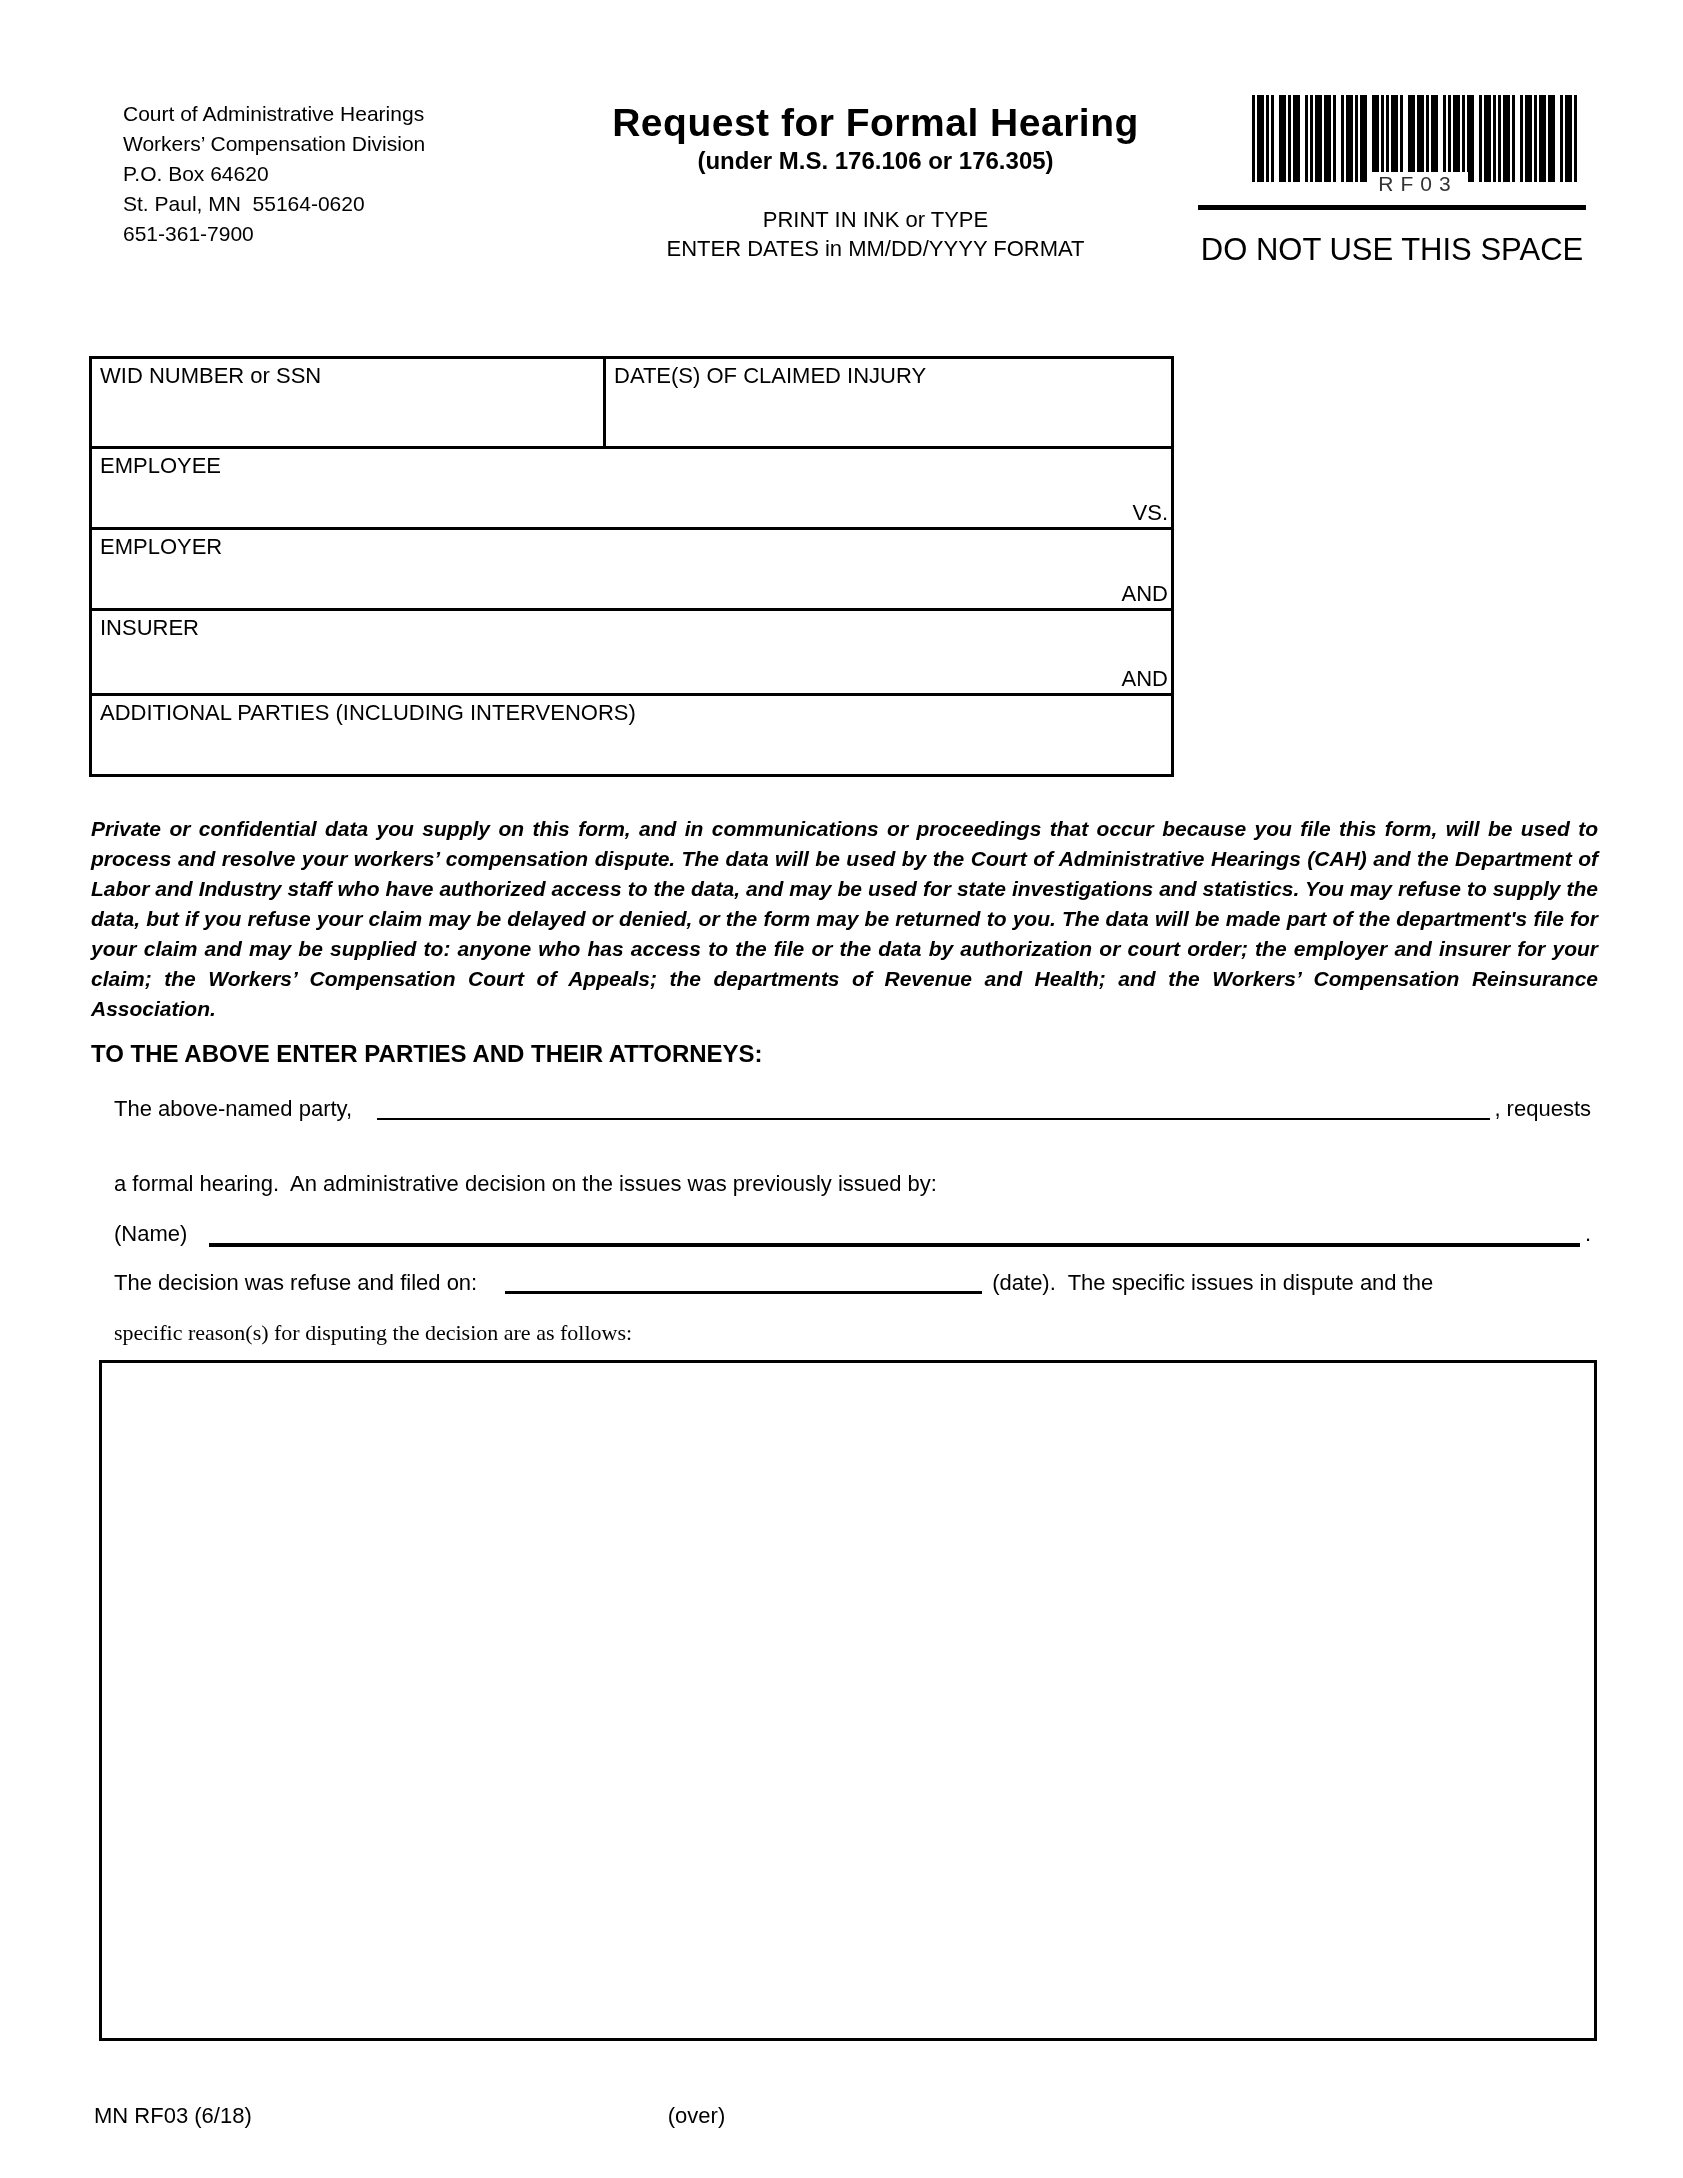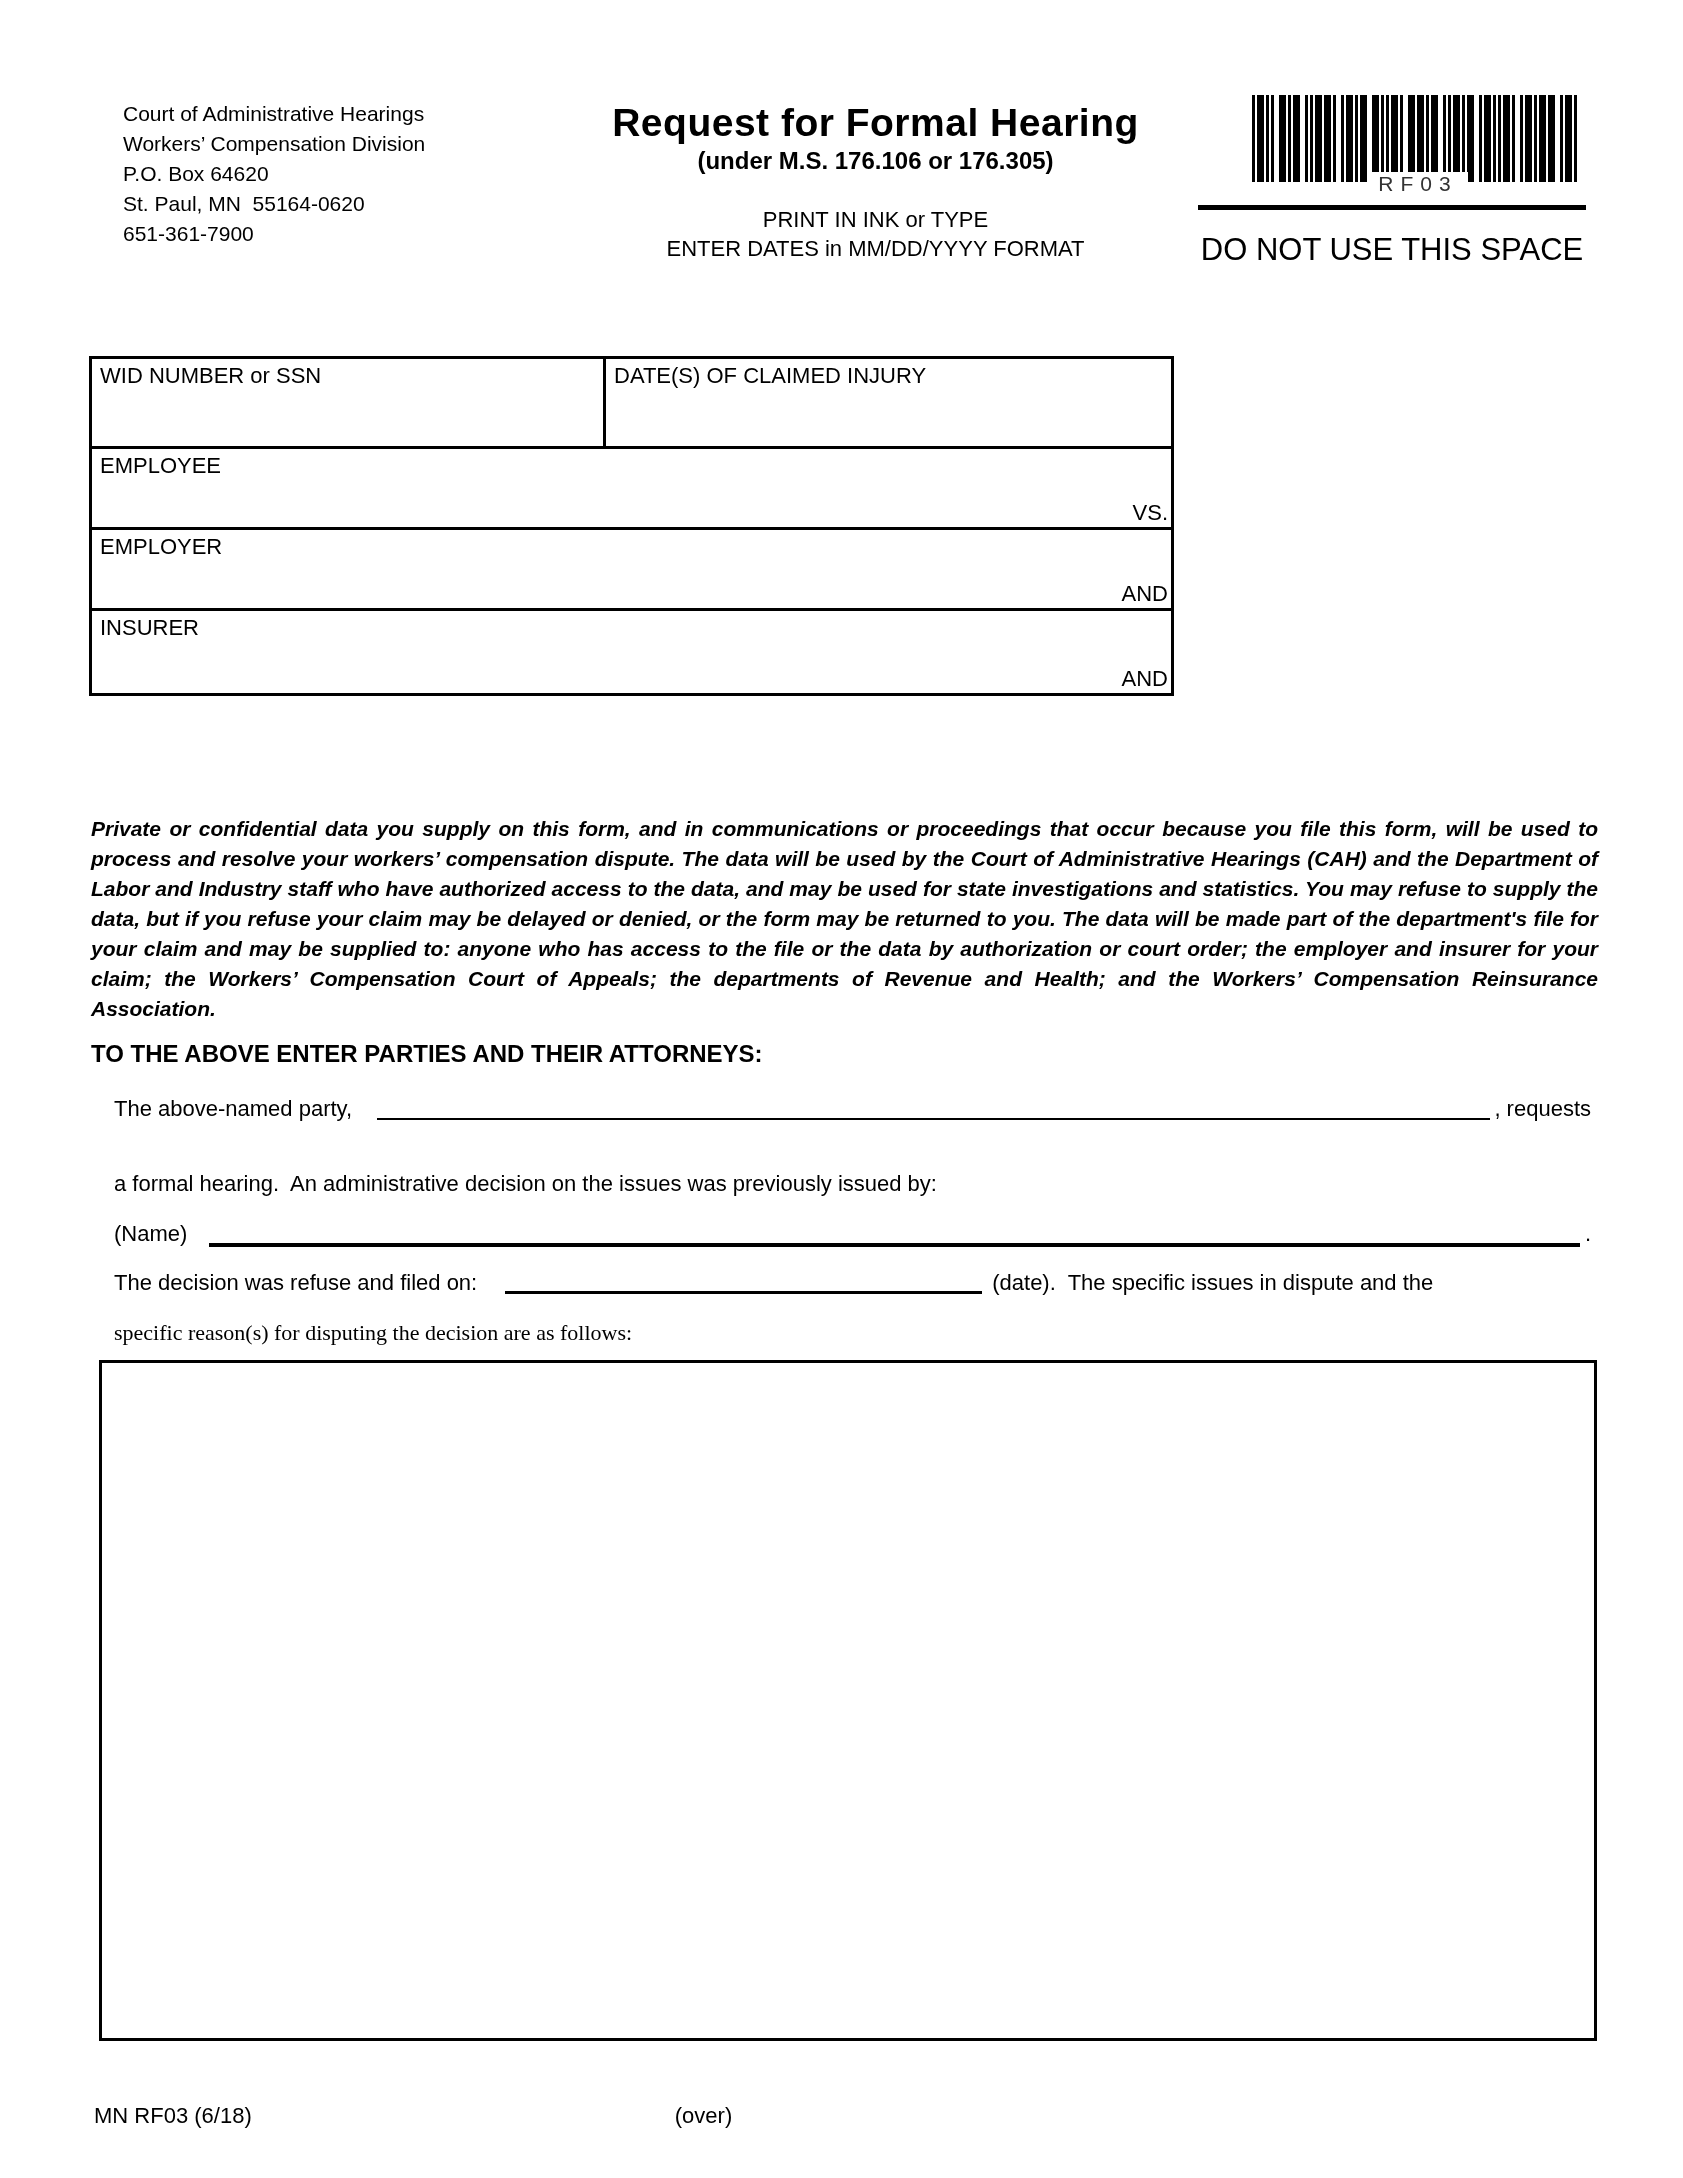--- a/index.html
+++ b/index.html
@@ -92,21 +92,21 @@
   }
 
   .reasons-box {
     position: absolute; left: 99px; top: 1360px;
     width: 1498px; height: 681px;
     border: 3px solid #000; background: #fff;
   }
 
   
   .footer-left { position: absolute; left: 94px; top: 2103px; font-size: 22px; }
-  .footer-center { position: absolute; left: 7px; top: 2103px; width: 1365px; text-align: center; font-size: 22px; padding-left: 28px; }
+  .footer-center { position: absolute; left: 0; top: 2103px; width: 1365px; text-align: center; font-size: 22px; padding-left: 28px; }
 </style>
 </head>
 <body>
 
 <div class="page">
 
   <div class="address-block">
     <div class="pre">Court of Administrative Hearings</div>
     <div class="pre">Workers’ Compensation Division</div>
     <div class="pre">P.O. Box 64620</div>
@@ -234,20 +234,24 @@
       <span class="pt-connector">VS.</span>
     </div>
     <div class="pt-row pt-party">
       <span>EMPLOYER</span>
       <span class="pt-connector">AND</span>
     </div>
     <div class="pt-row pt-party tall">
       <span>INSURER</span>
       <span class="pt-connector">AND</span>
     </div>
+    <div class="pt-row pt-party">
+      <span>ADDITIONAL PARTIES (INCLUDING INTERVENORS)</span>
+      <span class="pt-connector"></span>
+    </div>
   </div>
 
   <div class="privacy">Private or confidential data you supply on this form, and in communications or proceedings that occur because you file this form, will be used to process and resolve your workers’ compensation dispute. The data will be used by the Court of Administrative Hearings (CAH) and the Department of Labor and Industry staff who have authorized access to the data, and may be used for state investigations and statistics. You may refuse to supply the data, but if you refuse your claim may be delayed or denied, or the form may be returned to you. The data will be made part of the department's file for your claim and may be supplied to: anyone who has access to the file or the data by authorization or court order; the employer and insurer for your claim; the Workers’ Compensation Court of Appeals; the departments of Revenue and Health; and the Workers’ Compensation Reinsurance Association.</div>
 
   <div class="section-heading">TO THE ABOVE ENTER PARTIES AND THEIR ATTORNEYS:</div>
 
   <div class="fill-line" style="top:1093px;">
     <span class="pre">The above-named party,</span>
     <div class="blank grow" style="margin-left:25px;"></div>
     <span class="pre" style="margin-left:4px;">, requests</span>

